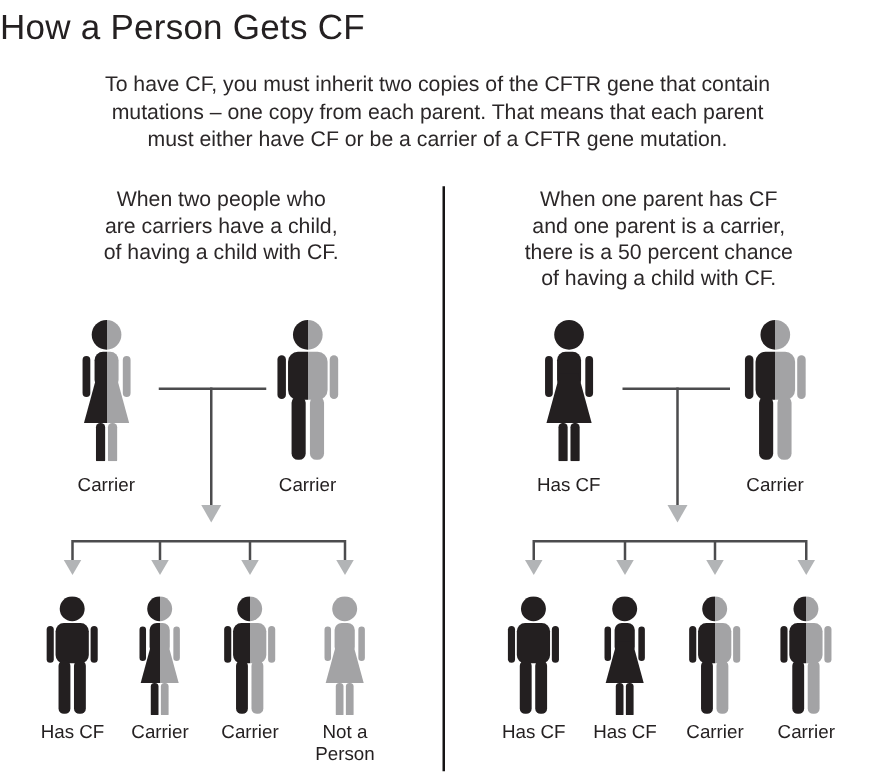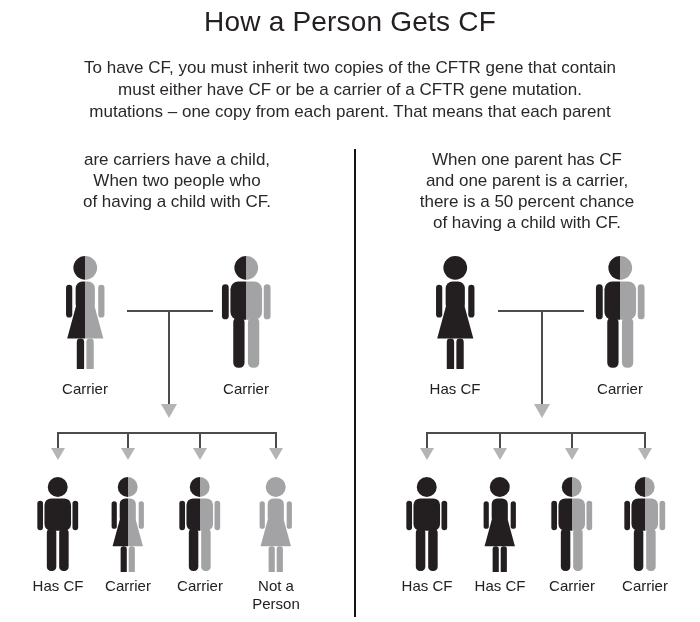--- a/index.html
+++ b/index.html
@@ -1,21 +1,21 @@
 <!DOCTYPE html>
 <html><head>
 <meta charset="utf-8">
 <style>
   html,body{margin:0;padding:0;background:#ffffff;}
   #canvas{
     position:relative;width:700px;height:622px;background:#ffffff;overflow:hidden;
     font-family:"Liberation Sans","DejaVu Sans",sans-serif;color:#272324;
   }
   .title{
-    position:absolute;top:6px;left:0;width:700px;text-align:center;
+    position:absolute;top:6px;left:0;width:700px;text-align:left;
     font-size:28px;font-weight:400;letter-spacing:.2px;color:#242021;
   }
   .intro{position:absolute;top:57px;left:0;width:700px;text-align:center;
     font-size:17px;line-height:22px;color:#2b2728;}
   .panel-heading{position:absolute;top:149px;width:350px;text-align:center;
     font-size:17px;line-height:21px;color:#2b2728;}
   .panel-heading.left{left:2px;}
   .panel-heading.right{left:352px;}
   .divider{position:absolute;left:354px;top:149px;width:2px;height:468px;background:#151314;}
   .fig{position:absolute;}
@@ -68,29 +68,29 @@
     </symbol>
   </defs>
 </svg>
 
 <div id="canvas">
 
   <div class="title">How a Person Gets CF</div>
 
   <div class="intro">
     <div>To have CF, you must inherit two copies of the CFTR gene that contain</div>
+    <div>mutations – one copy from each parent. That means that each parent</div>
     <div>must either have CF or be a carrier of a CFTR gene mutation.</div>
-    <div>mutations – one copy from each parent. That means that each parent</div>
   </div>
 
   <div class="divider"></div>
 
   <div class="panel-heading left">
+    <div>When two people who</div>
     <div>are carriers have a child,</div>
-    <div>When two people who</div>
     <div>of having a child with CF.</div>
   </div>
 
   <svg class="fig" style="left:56.75px;top:256px" width="56.5" height="113">
     <use href="#sym-female" class="f-half"></use>
     </svg>
   <svg class="fig" style="left:217.75px;top:256px" width="56.5" height="113">
     <use href="#sym-male" class="f-half"></use>
     </svg>
 

